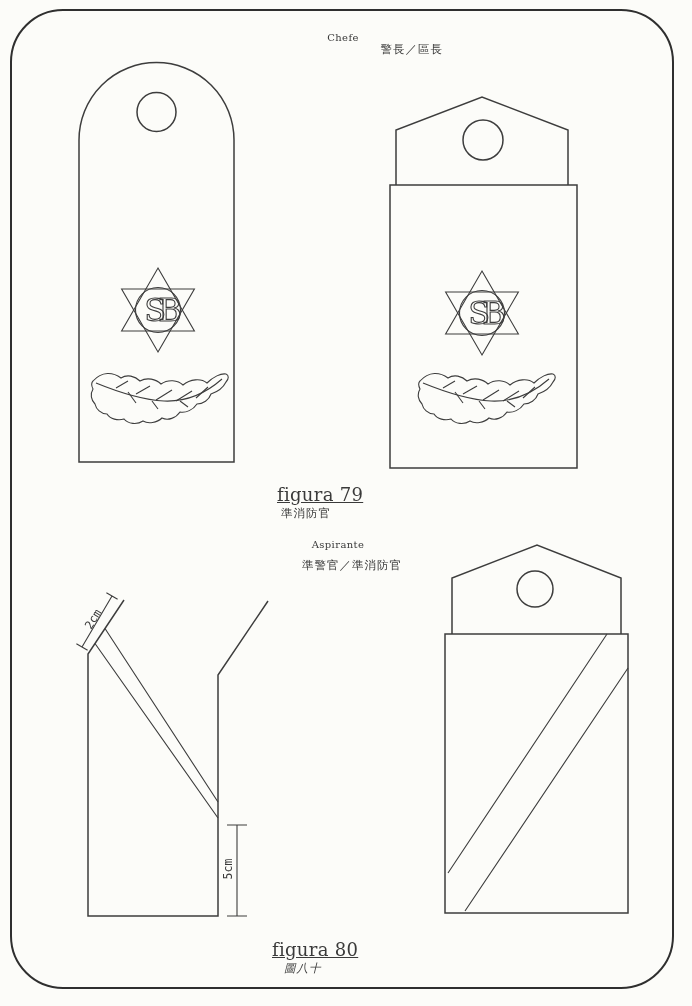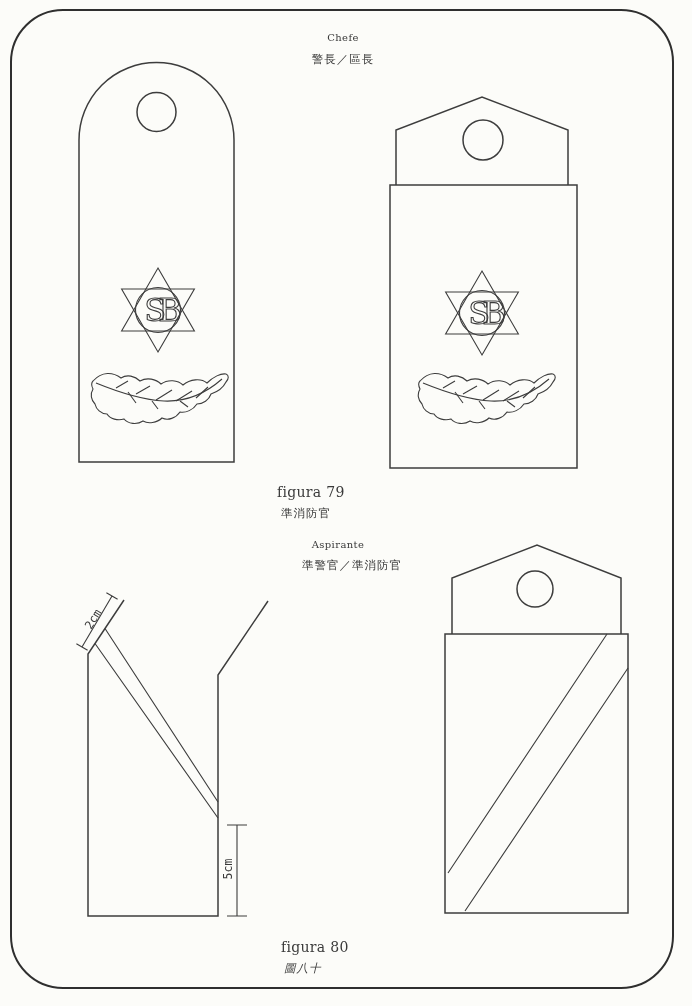--- a/index.html
+++ b/index.html
@@ -10,21 +10,21 @@
     font-family:"DejaVu Serif", serif;
     color:#3a3a3a;
     overflow:hidden;
   }
   .art{position:absolute;left:0;top:0;}
   .label{
     position:absolute;
     white-space:nowrap;
     color:#3a3a3a;
   }
-  .latin{font-family:"DejaVu Serif", serif;font-size:14px;letter-spacing:0.3px;}
+  .latin{font-family:"DejaVu Serif", serif;font-size:18px;letter-spacing:0.3px;text-decoration:underline;}
   .latin-title{font-family:"DejaVu Serif", serif;font-size:10px;letter-spacing:0.4px;}
   .cjk{font-family:"DejaVu Sans", sans-serif;font-size:11.5px;letter-spacing:1px;}
   .centered{width:200px;text-align:center;}
   .dim{
     font-family:"DejaVu Sans Mono", monospace;
     font-size:11.5px;
     color:#3a3a3a;
   }
   .dim-2cm{
     left:93px;top:619px;
@@ -111,27 +111,27 @@
 
     <g>
       <polyline class="ln" points="452,634 452,578 537,545 621,578 621,634"></polyline>
       <rect class="ln" x="445" y="634" width="183" height="279"></rect>
       <circle class="ln" cx="535" cy="589" r="18"></circle>
       <path class="thin" d="M 607 634 L 448 873 M 628 668 L 465 911"></path>
     </g>
   </svg>
 
   <div class="label latin-title centered" style="left:243px;top:32px;">Chefe</div>
-  <div class="label cjk centered" style="left:243px;top:52px;">警長／區長</div>
+  <div class="label cjk centered" style="left:243px;top:42px;text-align:right;">警長／區長</div>
 
   <div class="label latin" style="left:277px;top:484px;">figura 79</div>
   <div class="label cjk" style="left:281px;top:506px;">準消防官</div>
 
   <div class="label cjk centered" style="left:252px;top:558px;">準警官／準消防官</div>
   <div class="label latin-title centered" style="left:238px;top:539px;">Aspirante</div>
 
   <div class="label dim dim-2cm">2cm</div>
   <div class="label dim dim-5cm">5cm</div>
 
-  <div class="label latin" style="left:281px;top:939px;">figura 80</div>
+  <div class="label latin" style="left:272px;top:939px;">figura 80</div>
   <div class="label cjk" style="left:284px;top:961px;font-style:italic;">圖八十</div>
 
 </div>
 
 </body></html>

